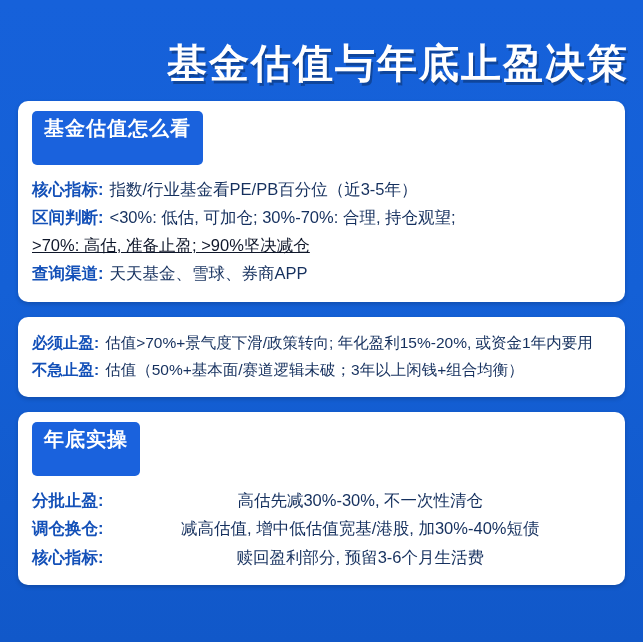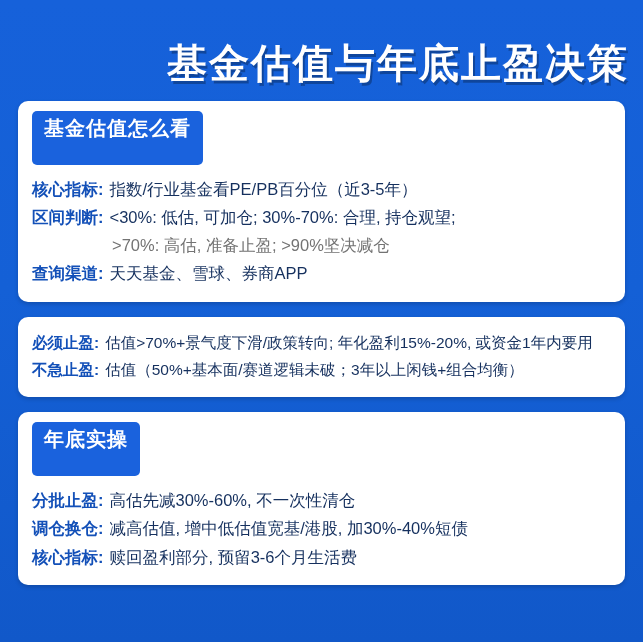--- a/index.html
+++ b/index.html
@@ -65,27 +65,27 @@
     flex: 0 0 auto;
     padding-top: 0px;
   }
   .row-value {
     color: #15305e;
     font-size: 16.5px;
     margin-left: 6px;
     flex: 1 1 auto;
   }
   .row-cont {
-    color: #737373;
+    color: #0f172a;
     font-size: 16.5px;
-    margin-left: 80px;
     line-height: 1.42;
+    text-decoration: underline;
   }
   .card-2 .row-value, .card-2 .row-label { font-size: 15.5px; }
-  .card-3 .row-value, .card-3 .row-label { font-size: 16.5px; }
+  .card-3 .row-value, .card-3 .row-label { font-size: 16.5px; text-align: center; }
 </style>
 </head>
 <body>
 
 <div class="poster">
 
   <div class="title">基金估值与年底止盈决策</div>
 
   <div class="card card-1">
     <div class="card-head">基金估值怎么看</div>
@@ -112,21 +112,21 @@
     <div class="row">
       <div class="row-label">不急止盈:</div>
       <div class="row-value">估值（50%+基本面/赛道逻辑未破；3年以上闲钱+组合均衡）</div>
     </div>
   </div>
 
   <div class="card card-3">
     <div class="card-head">年底实操</div>
     <div class="row">
       <div class="row-label">分批止盈:</div>
-      <div class="row-value">高估先减30%-60%,  不一次性清仓</div>
+      <div class="row-value">高估先减30%-30%,  不一次性清仓</div>
     </div>
     <div class="row">
       <div class="row-label">调仓换仓:</div>
       <div class="row-value">减高估值, 增中低估值宽基/港股, 加30%-40%短债</div>
     </div>
     <div class="row">
       <div class="row-label">核心指标:</div>
       <div class="row-value">赎回盈利部分, 预留3-6个月生活费</div>
     </div>
   </div>

